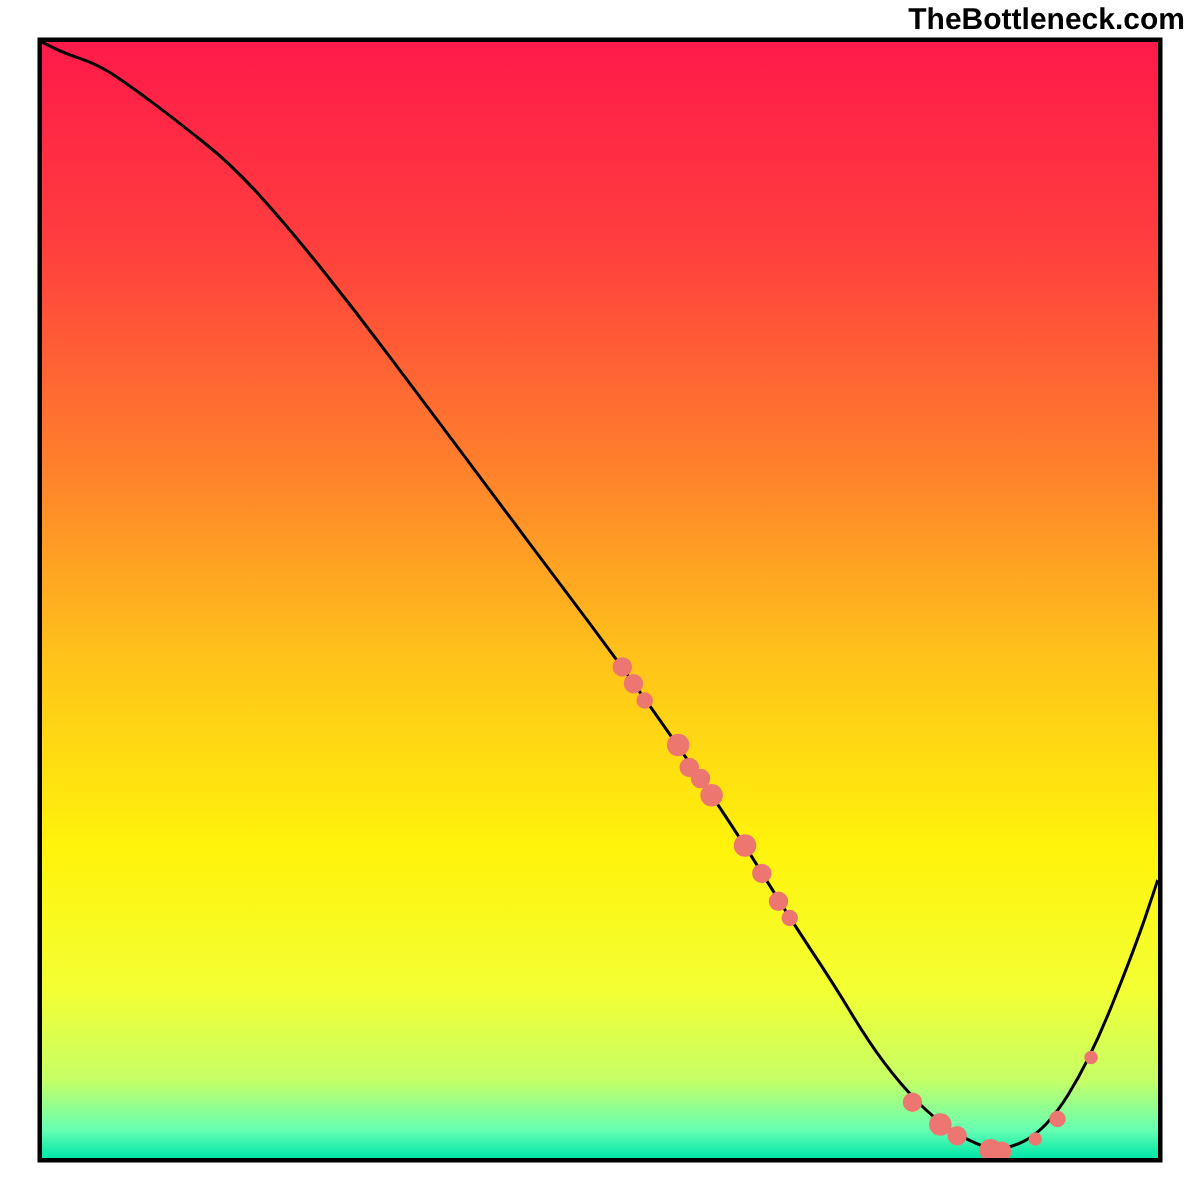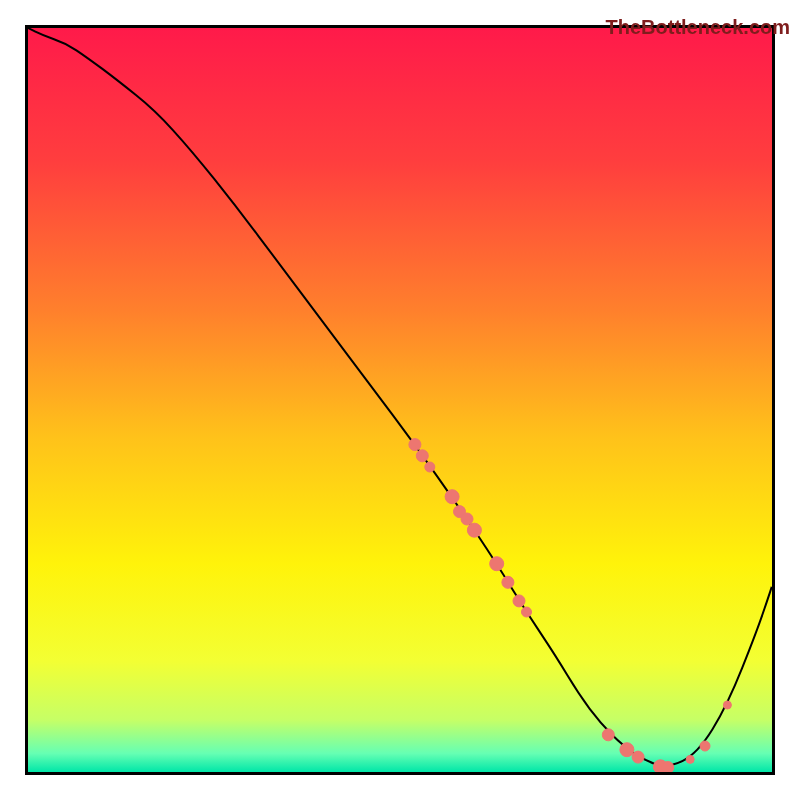--- a/index.html
+++ b/index.html
@@ -11,25 +11,25 @@
     background: #ffffff;
     font-family: Arial, Helvetica, sans-serif;
   }
   .container {
     position: relative;
     width: 800px;
     height: 800px;
   }
   .watermark {
     position: absolute;
-    top: 16px;
+    top: 2px;
     right: 10px;
     font-size: 20px;
     font-weight: bold;
-    color: #7f1d1d;
+    color: #000000;
     z-index: 10;
   }
   .plot-box {
     position: absolute;
     left: 25px;
     top: 25px;
     width: 750px;
     height: 750px;
     border: 3px solid #000;
     box-sizing: border-box;

